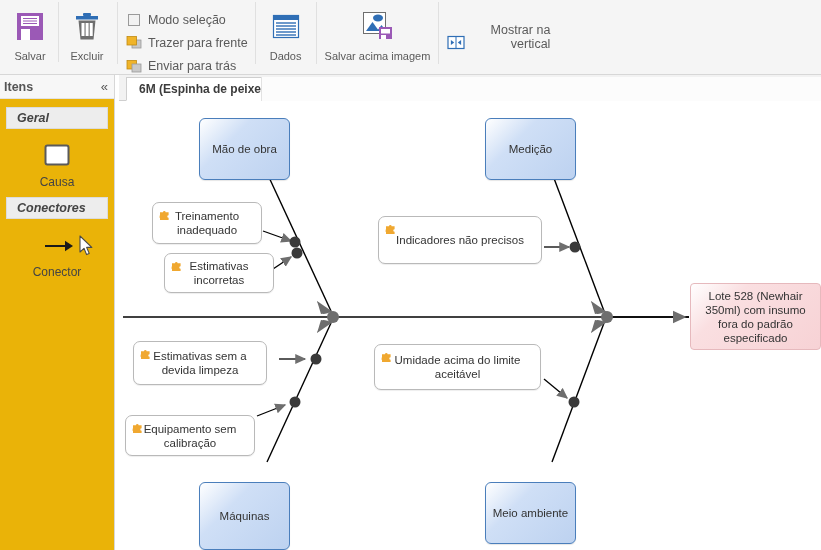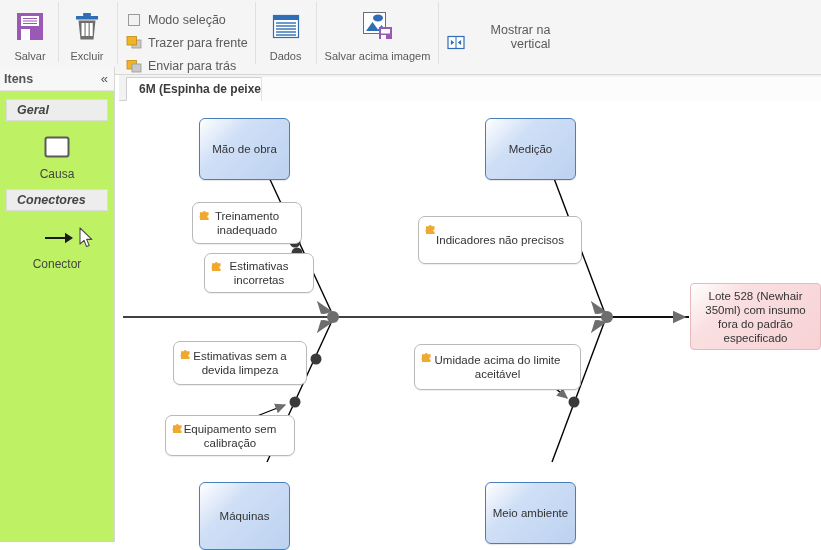--- a/index.html
+++ b/index.html
@@ -38,22 +38,22 @@
   .smallrow .sico{width:18px;height:18px;display:flex;align-items:center;justify-content:center;margin-right:5px;flex:none;}
   .smallrow .slbl{font-size:12.5px;color:#5a5a5a;white-space:nowrap;}
 
   .twolinecol{display:flex;flex-direction:column;justify-content:center;height:70px;padding:2px 4px;}
   .tlrow{display:flex;align-items:flex-end;padding:2px 3px;cursor:default;}
   .tlrow .sico{width:20px;height:18px;display:flex;align-items:center;justify-content:center;margin-right:6px;flex:none;margin-top:1px;}
   .tlrow .tltxt{font-size:12.5px;color:#5a5a5a;line-height:14px;text-align:right;width:78px;}
 
   
   #sidebar{
-    position:absolute;left:0;top:67px;width:115px;height:475px;
-    background:#bef264;border-right:1px solid #d7d7d7;box-sizing:border-box;
+    position:absolute;left:0;top:75px;width:115px;height:475px;
+    background:#eab308;border-right:1px solid #d7d7d7;box-sizing:border-box;
   }
   #sbhead{
     height:24px;display:flex;align-items:center;justify-content:space-between;
     padding:0 6px 0 4px;box-sizing:border-box;
     background:#f7f7f7;border-bottom:1px solid #e3e3e3;
   }
   #sbhead .t{font-size:12.5px;color:#555;font-weight:600;}
   #sbhead .collapse{font-size:13px;color:#555;cursor:pointer;line-height:1;}
   .sbsection{
     margin:8px 6px 0 6px;background:#ededed;border:1px solid #dcdcdc;
@@ -98,21 +98,20 @@
     border:1px solid #4a7ebb;border-radius:6px;
     background:linear-gradient(135deg,#ffffff 0%,#cfdff6 35%,#bdd2f0 100%);
     font-size:11.5px;color:#333;
     box-shadow:0 1px 1px rgba(0,0,0,.10);
   }
   .cause{
     border:1px solid #b9b9b9;border-radius:7px;background:#ffffff;
     font-size:11.5px;color:#333;line-height:14px;
     box-shadow:0 1px 1px rgba(0,0,0,.07);
     padding:4px 6px 4px 6px;
-    margin-left:40px;
   }
   .cause .txt{display:block;width:100%;}
   .puzzle{position:absolute;left:6px;top:5px;width:13px;height:13px;}
   .effect{
     border:1px solid #e6b9bd;border-radius:4px;
     background:linear-gradient(135deg,#ffffff 0%,#fadfe1 30%,#f7d2d5 100%);
     font-size:11.5px;color:#333;line-height:14px;padding:3px 5px;
   }
 </style>
 </head>

